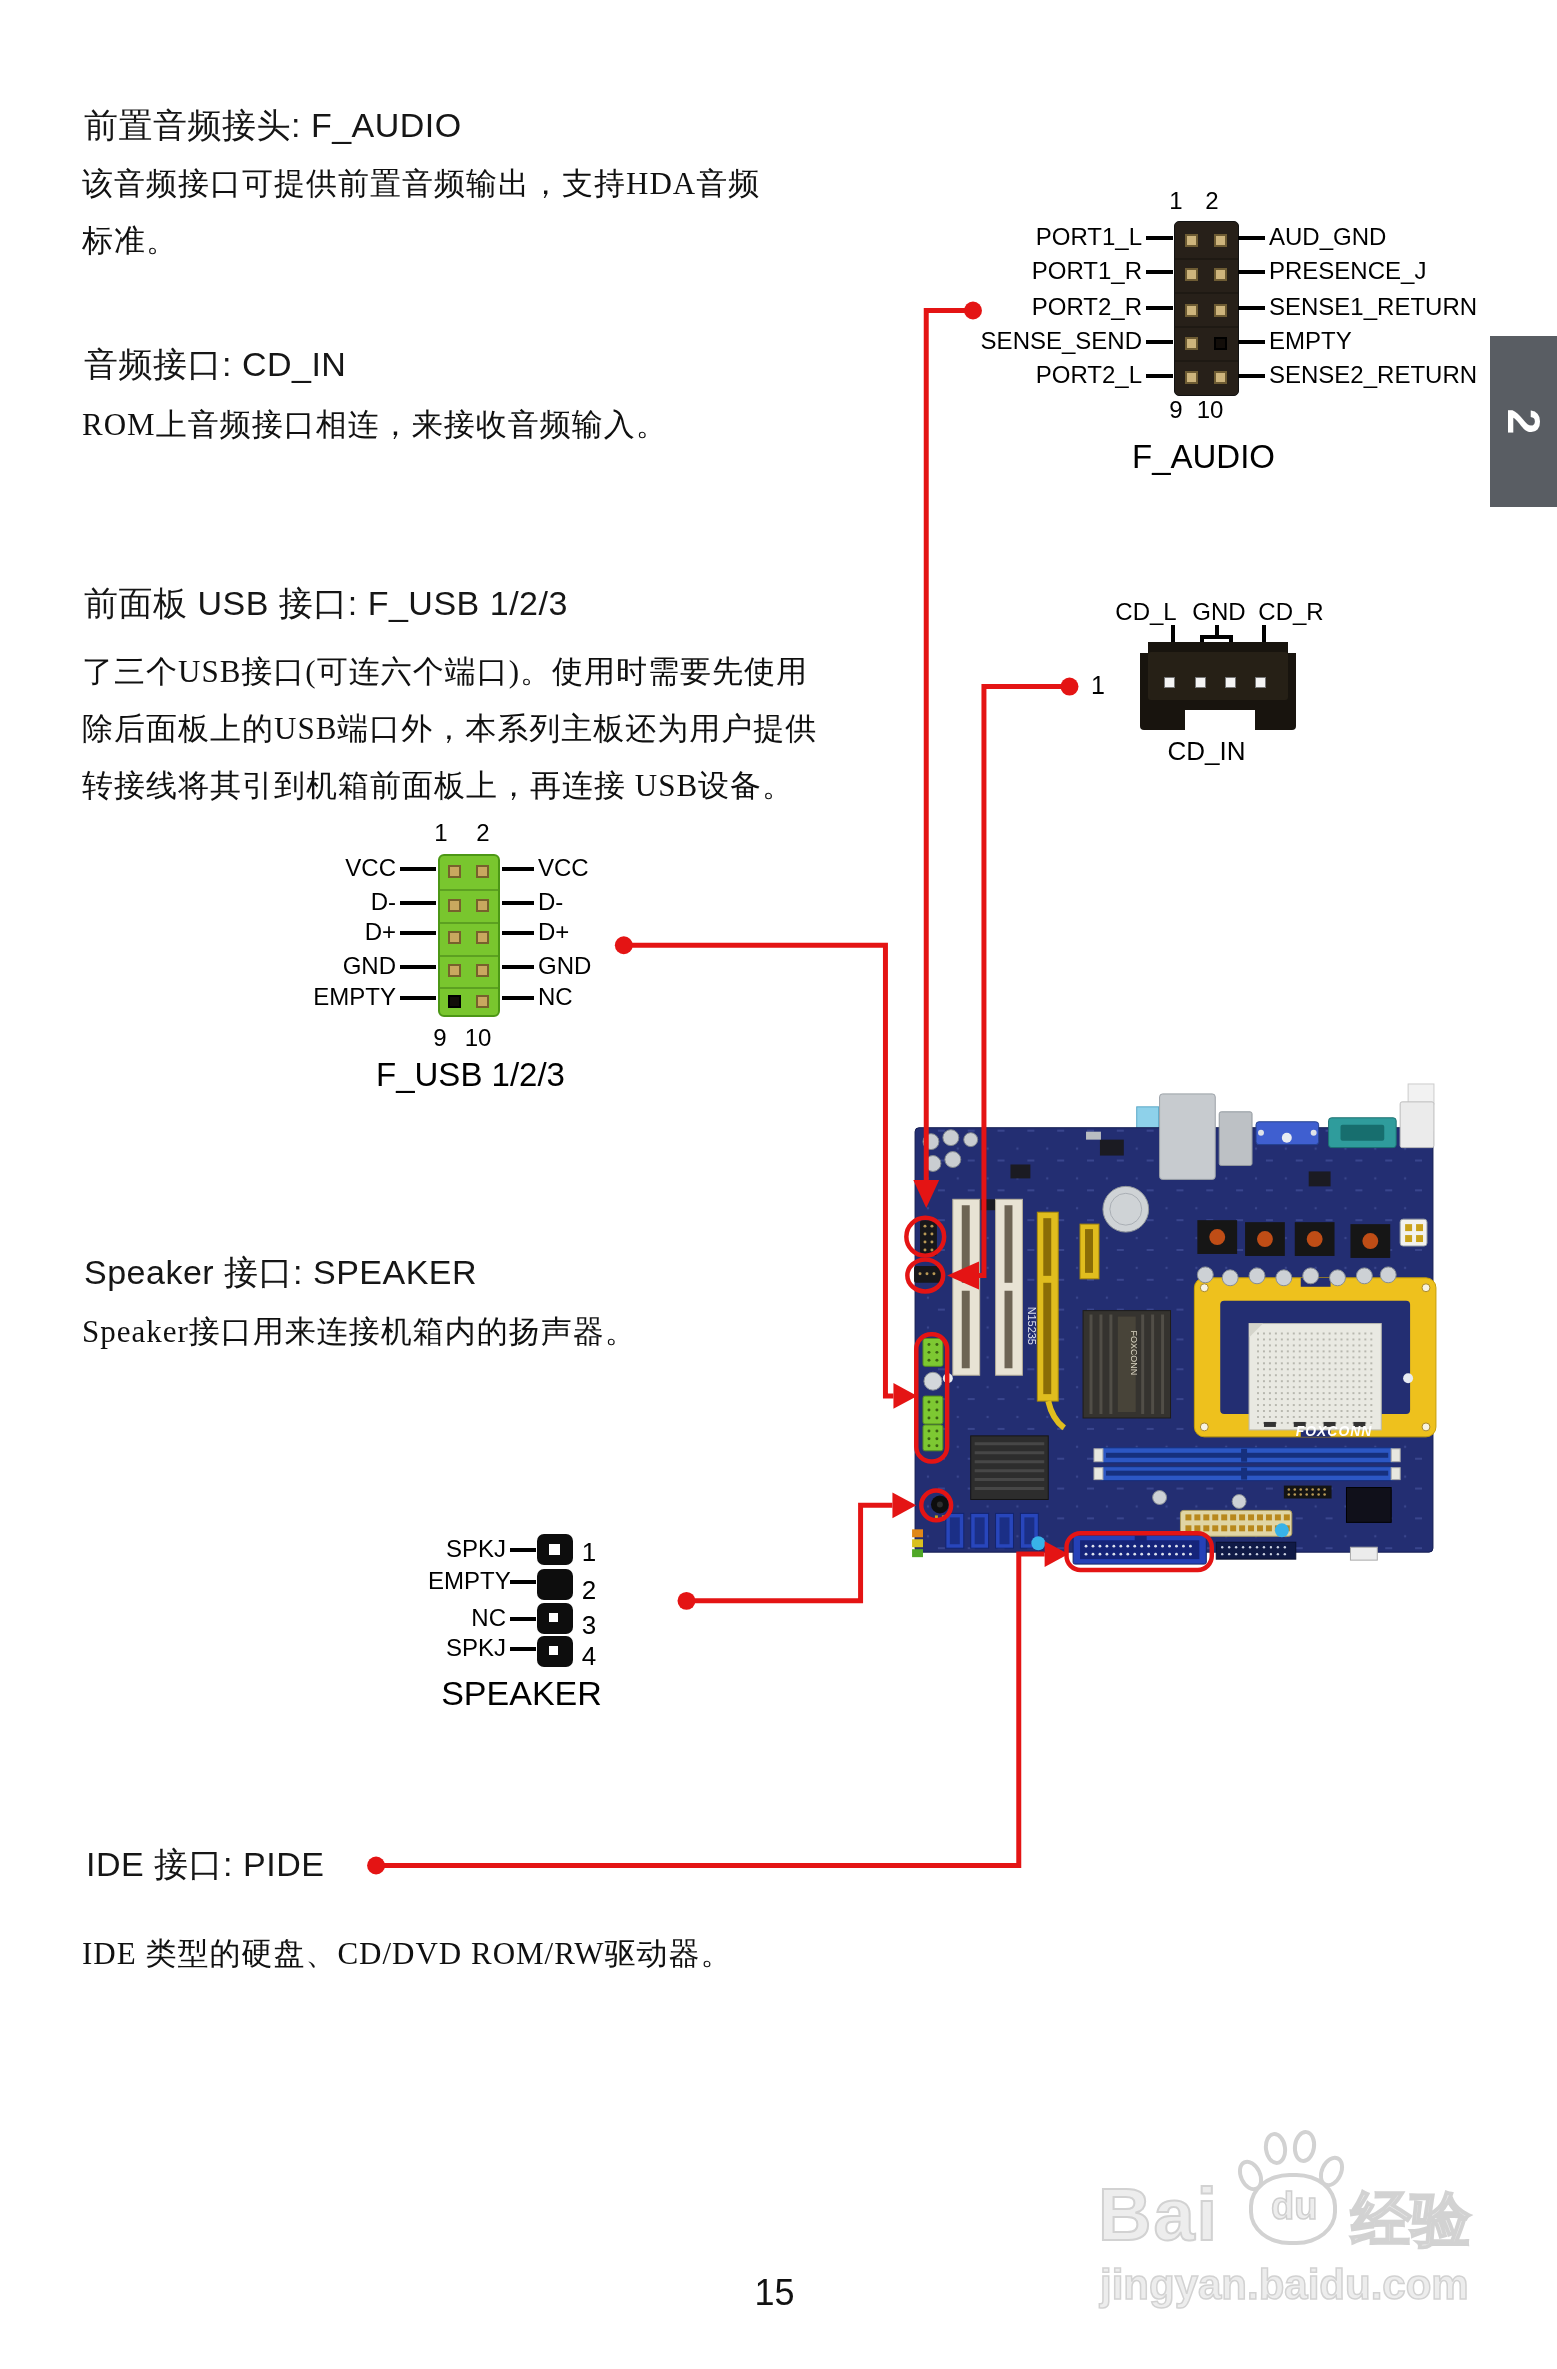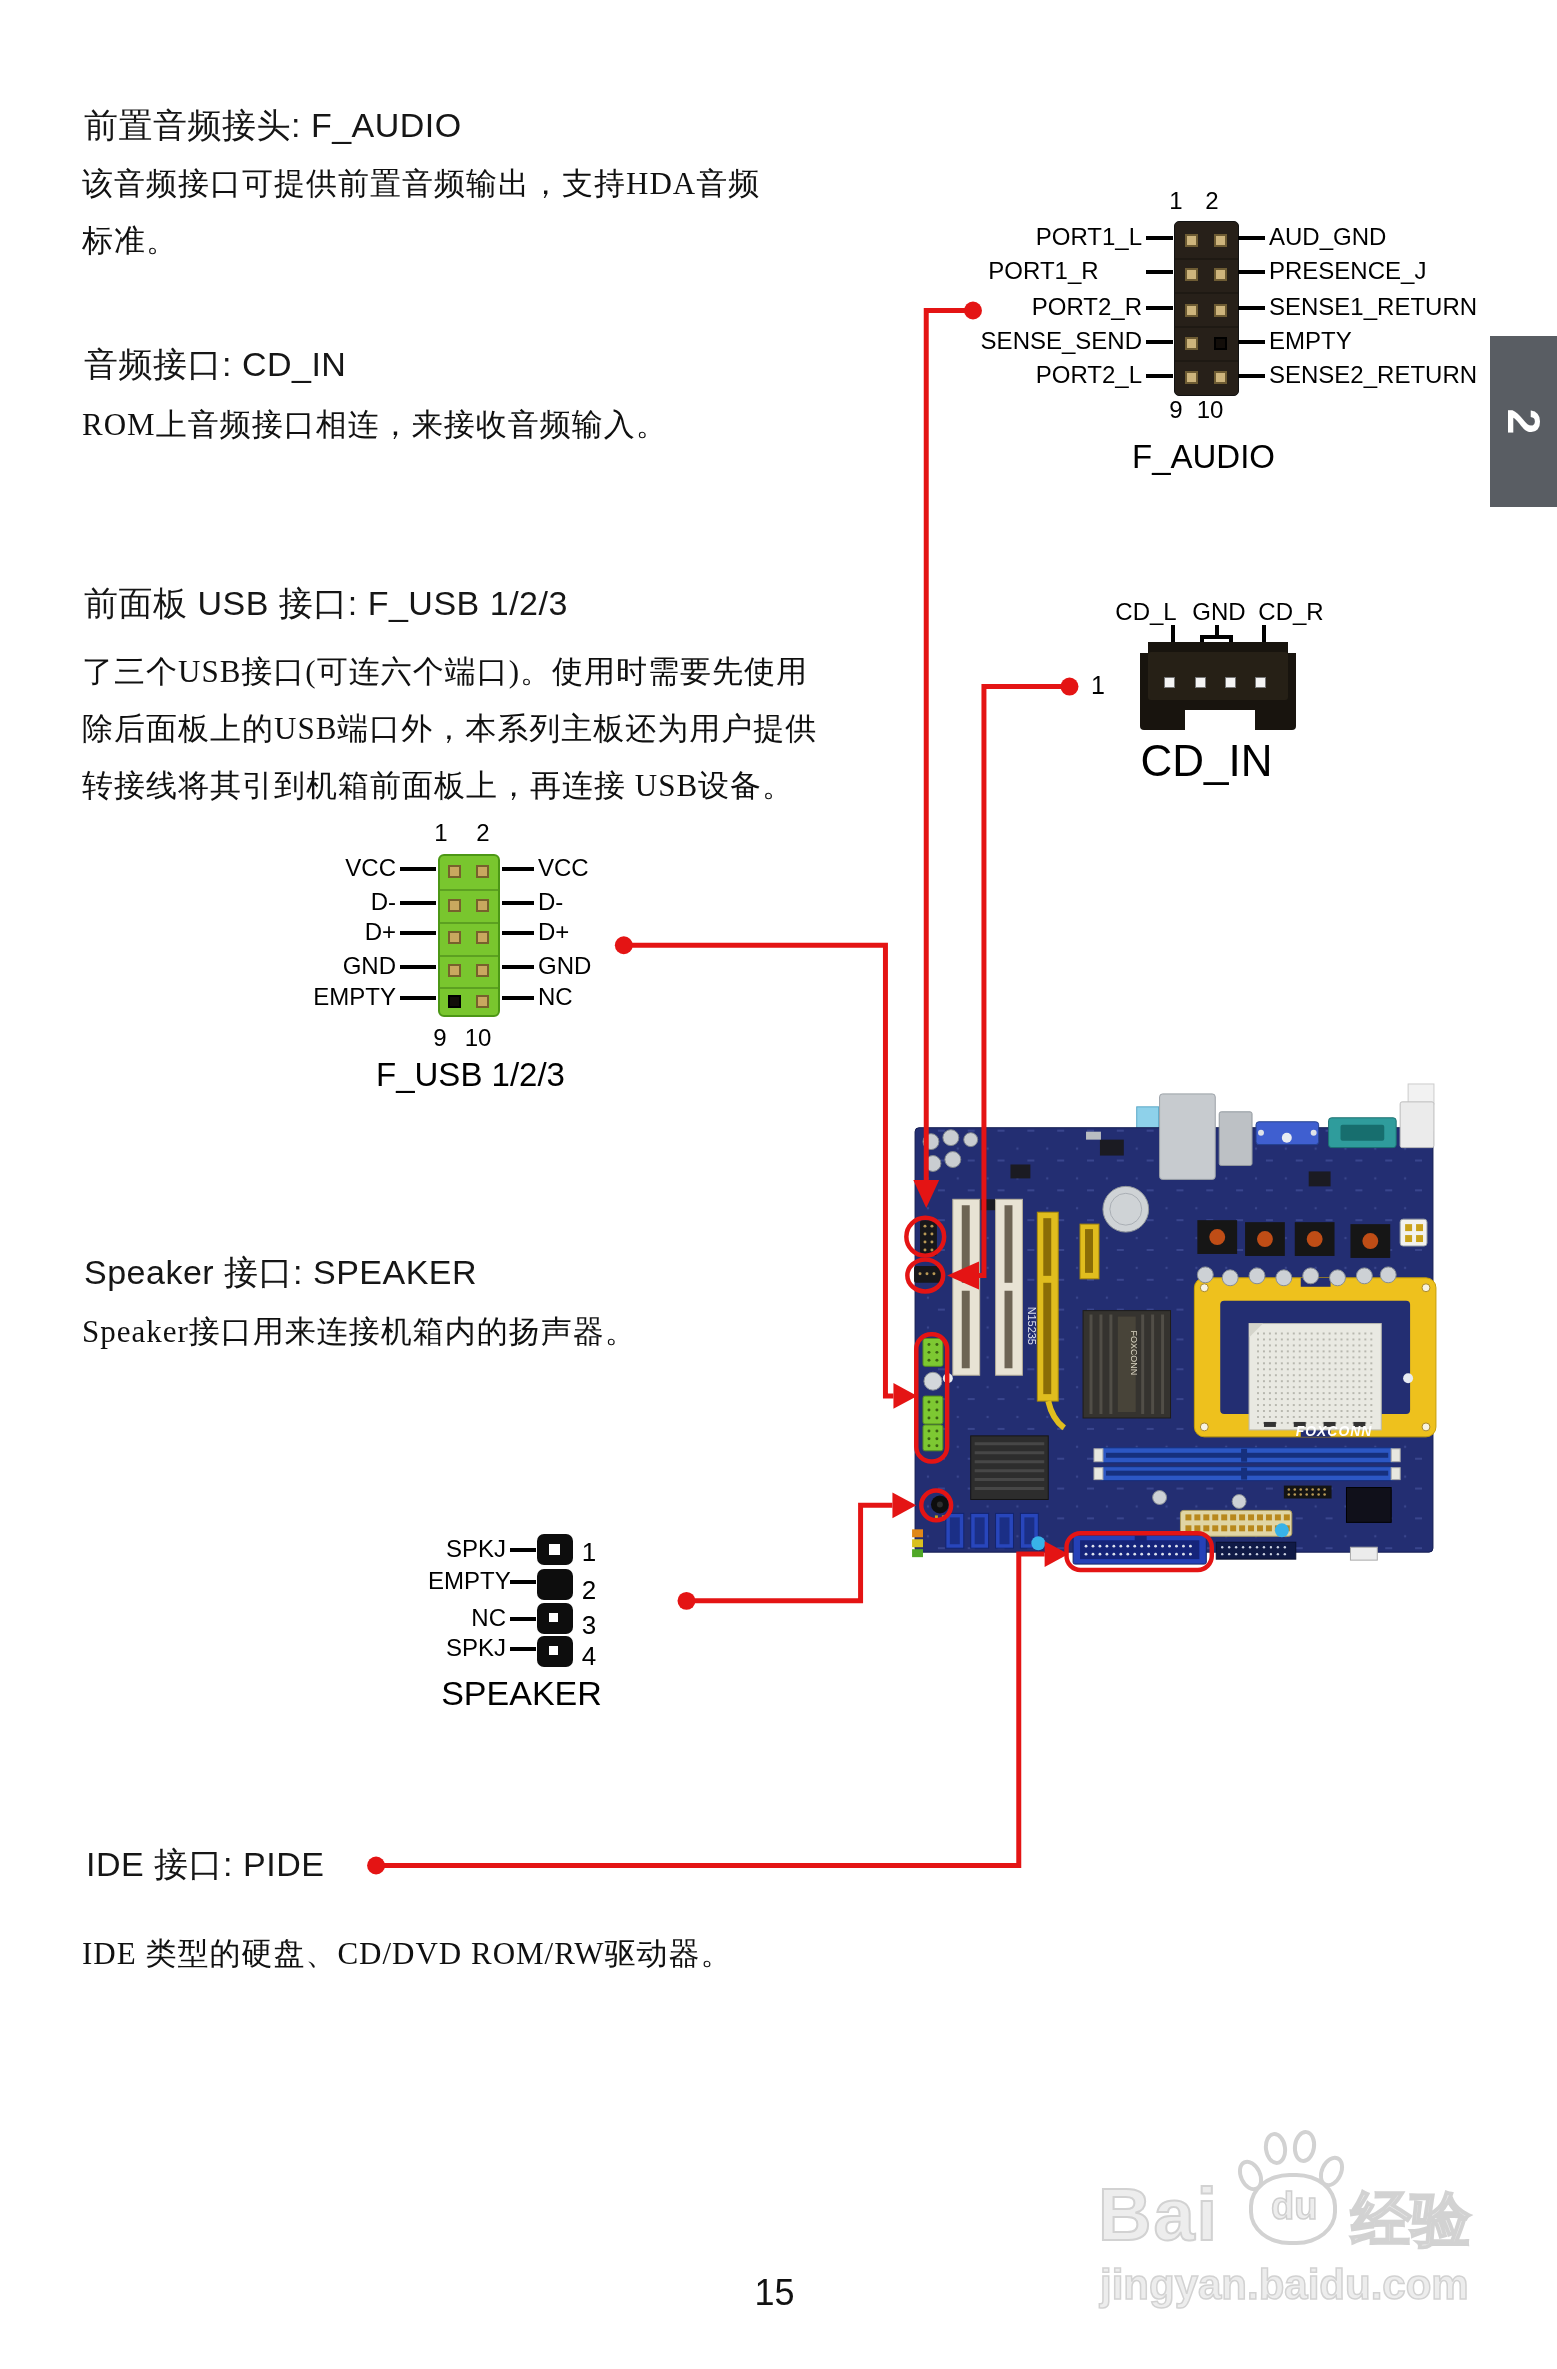--- a/index.html
+++ b/index.html
@@ -77,21 +77,21 @@
       <div class="gpin" style="left:10px;top:46px;"></div>
         <div class="gpin" style="left:39px;top:46px;"></div>
       <div class="gpin" style="left:10px;top:82px;"></div>
         <div class="gpin" style="left:39px;top:82px;"></div>
       <div class="gpin" style="left:10px;top:115px;"></div>
         <div class="bpin" style="left:39px;top:115px;"></div>
       <div class="gpin" style="left:10px;top:149px;"></div>
         <div class="gpin" style="left:39px;top:149px;"></div>
     </div>
     <div class="lbl" style="left:0;top:39px;width:197px;text-align:right;">PORT1_L</div>
-    <div class="lbl" style="left:0;top:73px;width:197px;text-align:center;">PORT1_R</div>
+    <div class="lbl" style="left:0;top:73px;width:197px;text-align:right;">PORT1_R</div>
     <div class="lbl" style="left:0;top:109px;width:197px;text-align:right;">PORT2_R</div>
     <div class="lbl" style="left:0;top:143px;width:197px;text-align:right;">SENSE_SEND</div>
     <div class="lbl" style="left:0;top:177px;width:197px;text-align:right;">PORT2_L</div>
     <div class="ln" style="left:201px;top:52px;width:27px;"></div>
     <div class="ln" style="left:201px;top:86px;width:27px;"></div>
     <div class="ln" style="left:201px;top:122px;width:27px;"></div>
     <div class="ln" style="left:201px;top:156px;width:27px;"></div>
     <div class="ln" style="left:201px;top:190px;width:27px;"></div>
     <div class="ln" style="left:293px;top:52px;width:27px;"></div>
     <div class="ln" style="left:293px;top:86px;width:27px;"></div>
@@ -122,21 +122,21 @@
       <div class="abs" style="left:8px;top:10px;width:140px;height:48px;background:#262016;border-radius:3px;"></div>
       <div class="abs" style="left:0;top:0;width:8px;height:11px;background:#fff;"></div>
       <div class="abs" style="left:148px;top:0;width:8px;height:11px;background:#fff;"></div>
       <div class="abs" style="left:45px;top:68px;width:70px;height:20px;background:#fff;"></div>
       <div class="abs" style="left:24px;top:35px;width:9px;height:9px;background:#f4f4f4;border:1px solid #777;"></div>
       <div class="abs" style="left:55px;top:35px;width:9px;height:9px;background:#f4f4f4;border:1px solid #777;"></div>
       <div class="abs" style="left:85px;top:35px;width:9px;height:9px;background:#f4f4f4;border:1px solid #777;"></div>
       <div class="abs" style="left:115px;top:35px;width:9px;height:9px;background:#f4f4f4;border:1px solid #777;"></div>
     </div>
     <div class="num" style="left:0;top:76px;width:26px;font-size:25px;">1</div>
-    <div class="ttl" style="left:42px;top:141px;width:159px;font-size:44px;">CD_IN</div>
+    <div class="ttl" style="left:42px;top:141px;width:159px;font-size:26px;">CD_IN</div>
   </div>
 
   <div class="diag" style="left:279px;top:811px;width:428px;height:299px;">
     <div class="num" style="left:152px;top:8px;width:20px;">1</div>
     <div class="num" style="left:194px;top:8px;width:20px;">2</div>
     <div class="hdr-fu" style="left:159px;top:43px;width:62px;height:163px;">
       <div class="sep" style="top:33px;background:rgba(40,90,10,.35);"></div>
       <div class="sep" style="top:66px;background:rgba(40,90,10,.35);"></div>
       <div class="sep" style="top:99px;background:rgba(40,90,10,.35);"></div>
       <div class="sep" style="top:131px;background:rgba(40,90,10,.35);"></div>

